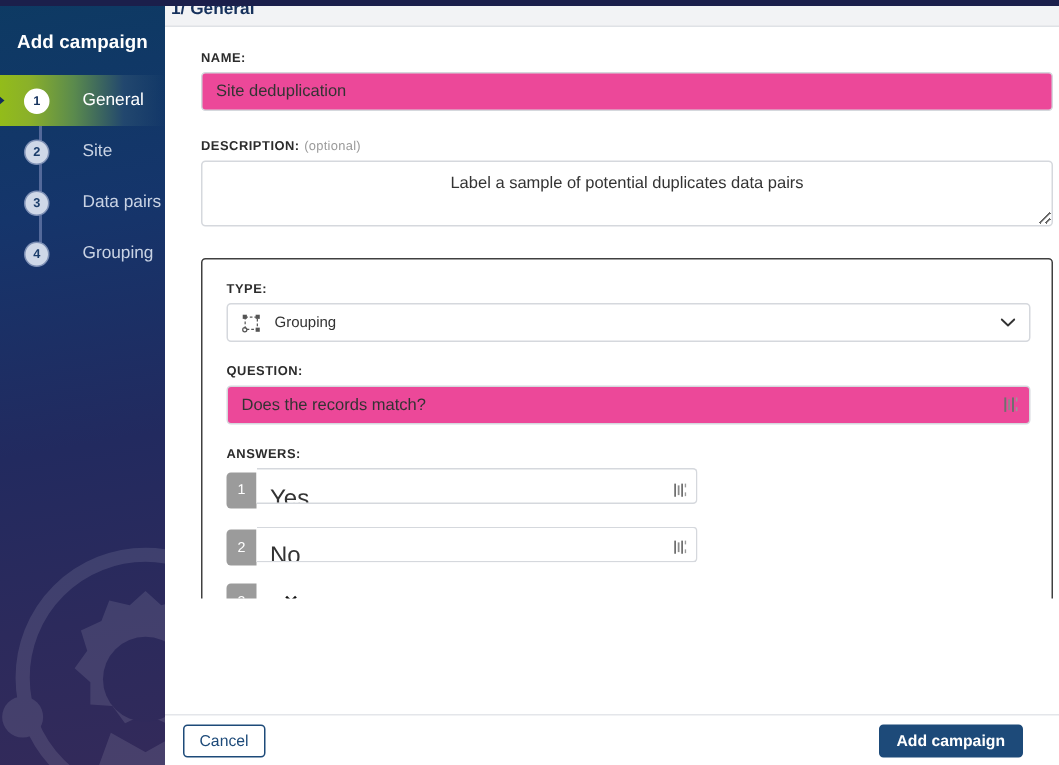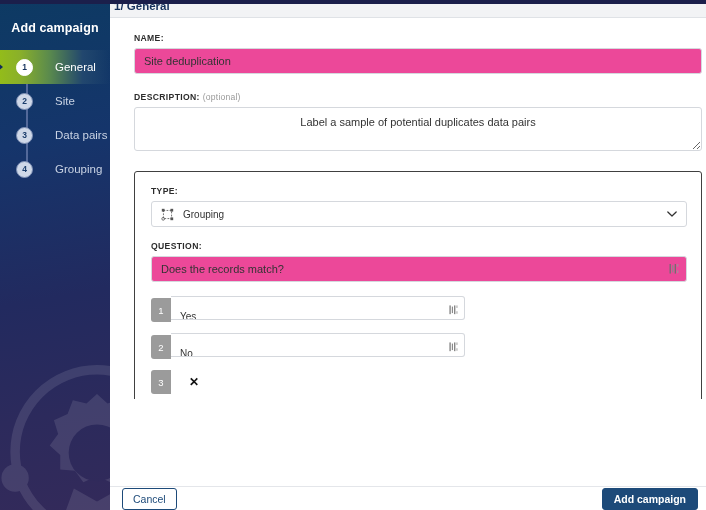--- a/index.html
+++ b/index.html
@@ -261,21 +261,21 @@
     width: 294px;
     flex: 0 0 auto;
   }
   .ans-input {
     width: 100%;
     height: 24px;
     border: 1px solid #d5d8dd;
     border-left: none;
     border-radius: 0 3px 3px 0;
     font-family: "Liberation Sans", sans-serif;
-    font-size: 10px;
+    font-size: 16px;
     color: #333;
     padding: 17px 22px 0 9px;
     outline: none;
     background: #fff;
   }
   .ans-input-wrap .trans-icon {
     position: absolute;
     right: 6px; top: 50%;
     transform: translateY(-50%);
     cursor: pointer;
@@ -302,27 +302,27 @@
     font-size: 12px;
     line-height: 1;
     cursor: pointer;
     display: flex; align-items: center; justify-content: center;
   }
 
   
   .modal-footer {
     position: absolute;
     left: 0; bottom: 0;
-    width: 596px; height: 24px;
+    width: 596px; height: 34px;
     background: #ffffff;
     border-top: 1px solid #e4e6ea;
     display: flex;
     align-items: center;
     justify-content: space-between;
-    padding: 0 8px 0 12px;
+    padding: 0 24px 0 12px;
   }
   .btn-cancel {
     min-width: 46px; height: 22px;
     background: #ffffff;
     border: 1px solid #1d4a79;
     border-radius: 3px;
     color: #1d4a79;
     font-size: 10.5px;
     font-family: "Liberation Sans", sans-serif;
     cursor: pointer;
@@ -439,20 +439,21 @@
             <rect x="0.6" y="1" width="1.4" height="10.5" fill="#6f6f6f"></rect>
             <rect x="3.4" y="2.4" width="1.4" height="7.8" fill="#8a8a8a"></rect>
             <rect x="6.2" y="1" width="1.4" height="10.5" fill="#6f6f6f"></rect>
             <rect x="9" y="1" width="1.1" height="3" fill="#9a9a9a"></rect>
             <rect x="9" y="8" width="1.1" height="3" fill="#9a9a9a"></rect>
           </svg>
         </div>
 
         <div class="gap-md"></div>
 
+        <div class="field-label">ANSWERS:</div>
 
         <div class="answers-list">
 
           <div class="answer-row">
             <div class="ans-num">1</div>
             <div class="ans-input-wrap">
               <input class="ans-input" type="text" value="Yes" style="">
               <svg class="trans-icon" width="10" height="11" viewBox="0 0 12 13">
                 <rect x="0.6" y="1" width="1.4" height="10.5" fill="#6f6f6f"></rect>
                 <rect x="3.4" y="2.4" width="1.4" height="7.8" fill="#8a8a8a"></rect>

